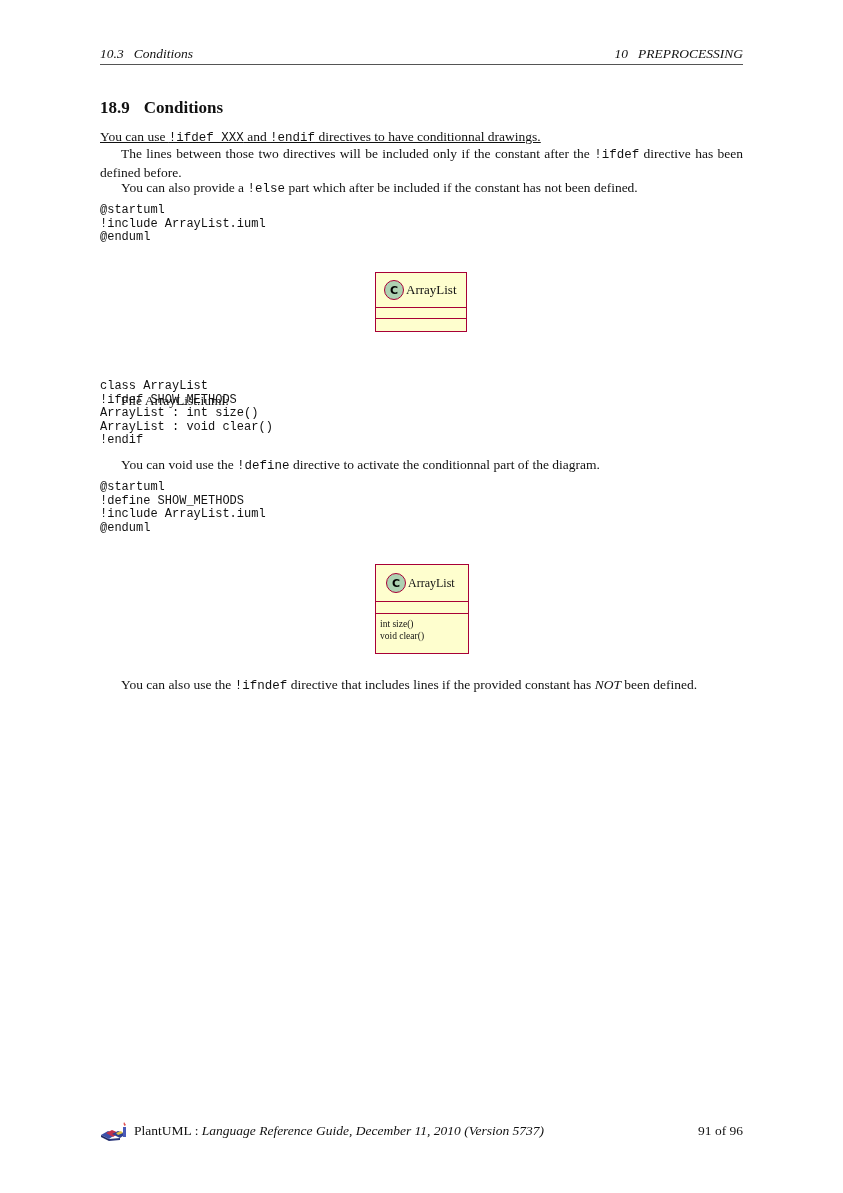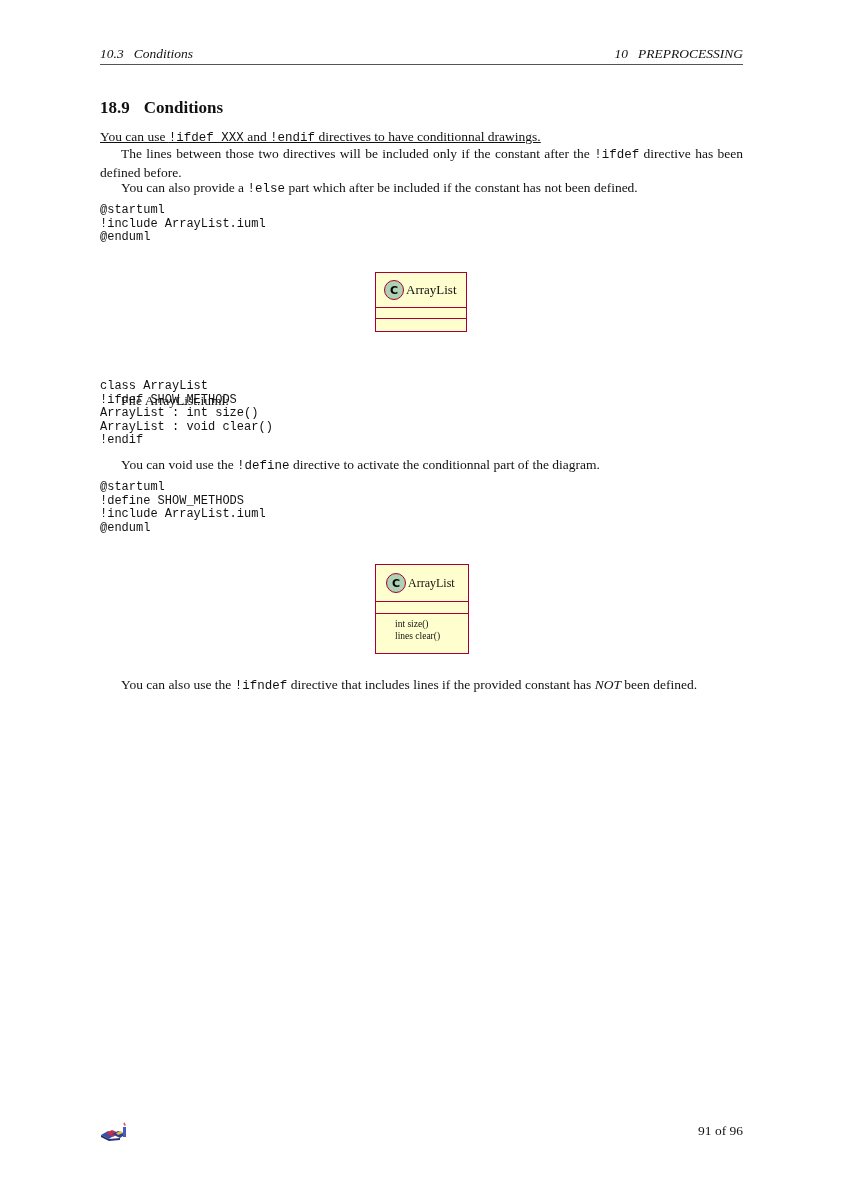--- a/index.html
+++ b/index.html
@@ -22,21 +22,21 @@
     .code-block { position: absolute; left: 100px; font-family: "Liberation Mono", "DejaVu Sans Mono", monospace;
                   font-size: 12px; line-height: 13.5px; white-space: pre; color: #111; }
 
     .uml-class { position: absolute; background: #fefece; border: 1.5px solid #a80036; box-sizing: border-box; }
     .uml-class .head { position: relative; border-bottom: 1.5px solid #a80036; display: flex; align-items: center; }
     .uml-class .spot { width: 20px; height: 20px; border-radius: 50%; background: #add1b2; border: 1px solid #a80036;
                        display: flex; align-items: center; justify-content: center; font-family: "DejaVu Sans", sans-serif;
                        font-weight: bold; font-size: 11px; color: #000; box-sizing: border-box; }
     .uml-class .name { font-size: 13px; margin-left: 2px; }
     .uml-class .attrs { border-bottom: 1.5px solid #a80036; }
-    .uml-class .methods { font-size: 9.5px; line-height: 12px; padding: 4px 19px; }
+    .uml-class .methods { font-size: 9.5px; line-height: 12px; padding: 4px 4px; }
 
     .footer { position: absolute; left: 100px; top: 1120px; width: 643px; height: 22px; font-size: 13.5px; }
     .footer .logo { position: absolute; left: 0; top: 0; width: 30px; height: 22px; }
     .footer .text { position: absolute; left: 34px; top: 3px; }
     .footer .text em { font-style: italic; }
     .footer .pagenum { position: absolute; right: 0; top: 3px; }
   </style>
 </head>
 <body>
 
@@ -98,33 +98,34 @@
 <div class="uml-class" style="left:375px; top:564px; width:94px; height:90px;">
   <div class="head" style="height:36px; padding-left:10px;">
     <div class="spot">
         <span>C</span>
       </div>
     <span class="name serif" style="font-size:12px;">ArrayList</span>
   </div>
   <div class="attrs" style="height:11px;"></div>
   <div class="methods serif">
     <div>int size()</div>
-    <div>lines clear()</div>
+    <div>void clear()</div>
   </div>
 </div>
 
 <div class="para serif indent" style="top:676px;">
   <span>You can also use the </span><code>!ifndef</code><span> directive that includes lines if the provided constant has </span><em>NOT</em><span> been defined.</span>
 </div>
 
 <div class="footer serif">
   <svg class="logo" viewBox="0 0 30 22">
     <polygon points="1,15 8,11 16,14 9,19" fill="#3a4fa8"></polygon>
     <polygon points="6,13 12,10 19,13 13,17" fill="#c0304a"></polygon>
     <polygon points="12,14 18,11 26,14 20,18" fill="#2e3f90"></polygon>
     <polygon points="1,15 9,19 9,21 1,17" fill="#1f2a66"></polygon>
     <polygon points="9,19 20,18 20,20 9,21" fill="#2a367a"></polygon>
     <polygon points="16,13 21,11 23,13 18,15" fill="#e0c040"></polygon>
     <rect x="23" y="7" width="3" height="10" fill="#4a5ab8"></rect>
     <polygon points="24,2 26,5 24.5,6 23.5,4" fill="#e05050"></polygon>
   </svg>
+  <span class="text"><span>PlantUML</span><span style="white-space:pre;"> : </span><em>Language Reference Guide, December 11, 2010 (Version 5737)</em></span>
   <span class="pagenum">91 of 96</span>
 </div>
 
 </body></html>

